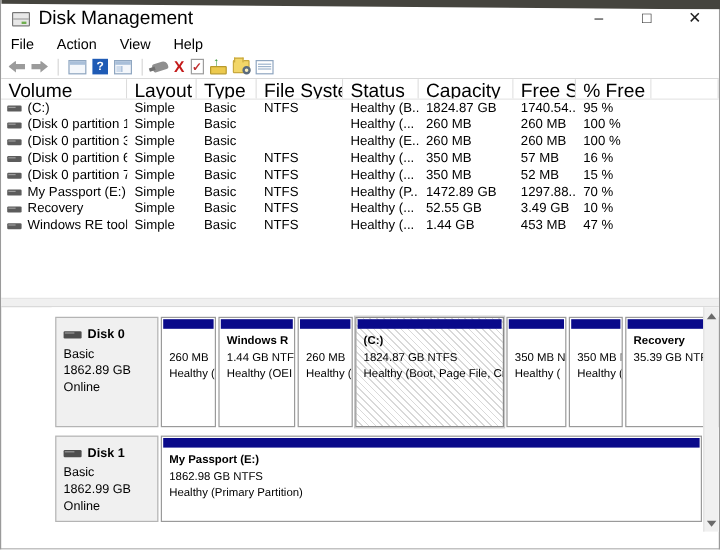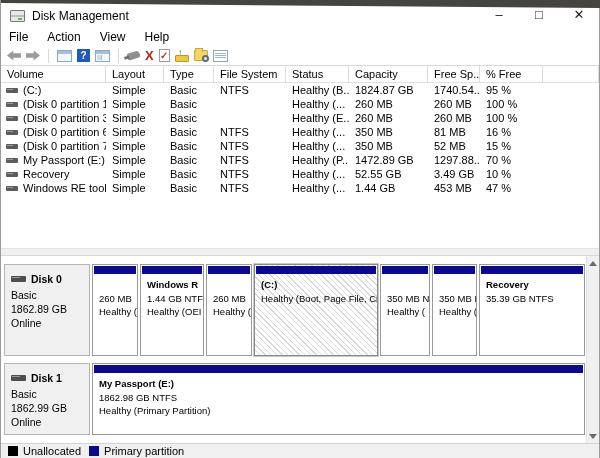--- a/index.html
+++ b/index.html
@@ -11,21 +11,21 @@
                   background:#45443e; clip-path:polygon(0 0,100% 0,100% 100%,0 38%);
                   z-index:5; }
 
   
   .titlebar { height:27px; display:flex; align-items:center; background:#fff;
               padding-left:9px; position:relative; padding-top:4px; }
   .app-icon { width:15px; height:12px; border:1px solid #777; border-radius:1px;
               background:linear-gradient(#e8e8e8 0 4px, #bdbdbd 4px 6px, #e8e8e8 6px);
               position:relative; margin-right:7px; }
   .app-icon:after { content:""; position:absolute; right:2px; top:7px; width:4px; height:2px; background:#6fae4e; }
-  .title-text { font-size:12px; }
+  .title-text { font-size:16px; }
   .win-controls { position:absolute; right:0; top:2px; height:25px; display:flex; }
   .win-btn { width:40px; height:25px; display:flex; align-items:center; justify-content:center;
              font-size:13px; color:#222; }
 
   
   .menubar { height:19px; display:flex; align-items:center; padding-left:8px;
              font-size:12px; background:#fff; }
   .menu-item { margin-right:19px; }
 
   
@@ -52,34 +52,34 @@
   .tb-folder { width:14px; height:11px; background:#f2d668; border:1px solid #c9a93e; border-radius:1px; position:relative; }
   .tb-folder:before { content:""; position:absolute; top:-3px; left:0; width:6px; height:3px; background:#f2d668; border:1px solid #c9a93e; border-bottom:none; }
   .tb-folder .lens { position:absolute; right:-2px; bottom:-2px; width:7px; height:7px; border:2px solid #5a6b7d; border-radius:50%; background:rgba(255,255,255,.6); }
   .tb-props { width:15px; height:12px; border:1px solid #8fa6c0; background:#fff; padding:2px 1px; display:flex; flex-direction:column; gap:1px; }
   .tb-props i { display:block; height:1px; background:#9db3cc; }
 
   
   .listpane { height:182px; background:#fff; position:relative; font-size:11px; }
   .lheader { display:grid; grid-template-columns:105px 58px 50px 72px 63px 79px 52px 63px 1fr;
              height:17px; border-bottom:1px solid #e0e0e0; }
-  .lheader .hcell { border-right:1px solid #dcdcdc; padding:2px 0 0 6px; font-size:11px;
+  .lheader .hcell { border-right:1px solid #dcdcdc; padding:2px 0 0 6px; font-size:16px;
                     white-space:nowrap; overflow:hidden; background:#fff; }
   .lrow { display:grid; grid-template-columns:105px 58px 50px 72px 63px 79px 52px 63px 1fr;
           height:14px; align-items:center; }
   .lrow .cell { padding-left:6px; white-space:nowrap; overflow:hidden; font-size:11px; }
   .vol-cell { display:flex; align-items:center; gap:5px; padding-left:5px !important; }
   .vol-icon { width:12px; height:5px; background:#5c5c5c; border-radius:1px; flex:none; position:relative; }
   .vol-icon:after { content:""; position:absolute; left:1px; top:1px; right:5px; height:1px; background:#9d9d9d; }
 
   
   .splitter { height:8px; background:#f0f0f0; border-top:1px solid #e3e3e3; border-bottom:1px solid #dadada; }
 
   
-  .graphpane { height:187px; position:relative; background:#fff; padding:8px 14px 0 3px; }
+  .graphpane { height:187px; position:relative; background:#fff; padding:8px 14px 0 3px;margin-left:42px; }
   .disk-row { display:flex; margin-bottom:7px; }
   .disk-label { width:86px; flex:none; background:#f0f0f0; border:1px solid #b4b4b4;
                 padding:7px 0 0 6px; font-size:10.5px; line-height:14px; }
   .disk-title { display:flex; align-items:center; gap:5px; font-weight:bold; margin-bottom:2px; }
   .disk-icon { width:15px; height:6px; background:#4e4e4e; border-radius:1px; position:relative; }
   .disk-icon:after { content:""; position:absolute; left:1px; top:1px; right:6px; height:1px; background:#989898; }
   .strip { flex:1; display:flex; gap:2px; margin-left:2px; }
   .part { border:1px solid #9a9a9a; background:#fff; display:flex; flex-direction:column; overflow:hidden; }
   .part.selected { background:repeating-linear-gradient(45deg,#ffffff 0 3px,#d9d9d9 3px 4px);
                    border-color:#8a8a8a; outline:1px solid #c8c8c8; }
@@ -208,21 +208,21 @@
     <div class="lrow">
       <div class="cell vol-cell">
           <span class="vol-icon"></span>
           <span>(Disk 0 partition 6)</span>
         </div>
       <div class="cell">Simple</div>
       <div class="cell">Basic</div>
       <div class="cell">NTFS</div>
       <div class="cell">Healthy (...</div>
       <div class="cell">350 MB</div>
-      <div class="cell">81 MB</div>
+      <div class="cell">57 MB</div>
       <div class="cell">16 %</div>
       <div class="cell"></div>
     </div>
     <div class="lrow">
       <div class="cell vol-cell">
           <span class="vol-icon"></span>
           <span>(Disk 0 partition 7)</span>
         </div>
       <div class="cell">Simple</div>
       <div class="cell">Basic</div>
@@ -313,20 +313,21 @@
           <div class="part-text">
               <div class="pt-title"></div>
               <div>260 MB</div>
               <div>Healthy (</div>
             </div>
         </div>
         <div class="part selected" style="width:124px">
           <div class="part-bar"></div>
           <div class="part-text">
               <div class="pt-title">(C:)</div>
+              <div>1824.87 GB NTFS</div>
               <div>Healthy (Boot, Page File, Cr.</div>
             </div>
         </div>
         <div class="part" style="width:50px">
           <div class="part-bar"></div>
           <div class="part-text">
               <div class="pt-title"></div>
               <div>350 MB N</div>
               <div>Healthy (</div>
             </div>
@@ -374,23 +375,13 @@
     <div class="vscroll">
       <div class="sb-btn">
           <span class="tri-up"></span>
         </div>
       <div class="sb-btn">
           <span class="tri-dn"></span>
         </div>
     </div>
   </div>
 
-  <div class="legendbar">
-    <span class="legend-item">
-      <span class="swatch" style="background-color: rgb(0, 0, 0);"></span>
-      <span>Unallocated</span>
-    </span>
-    <span class="legend-item">
-      <span class="swatch" style="background-color: rgb(10, 10, 138);"></span>
-      <span>Primary partition</span>
-    </span>
-  </div>
 </div>
 
 </body></html>

